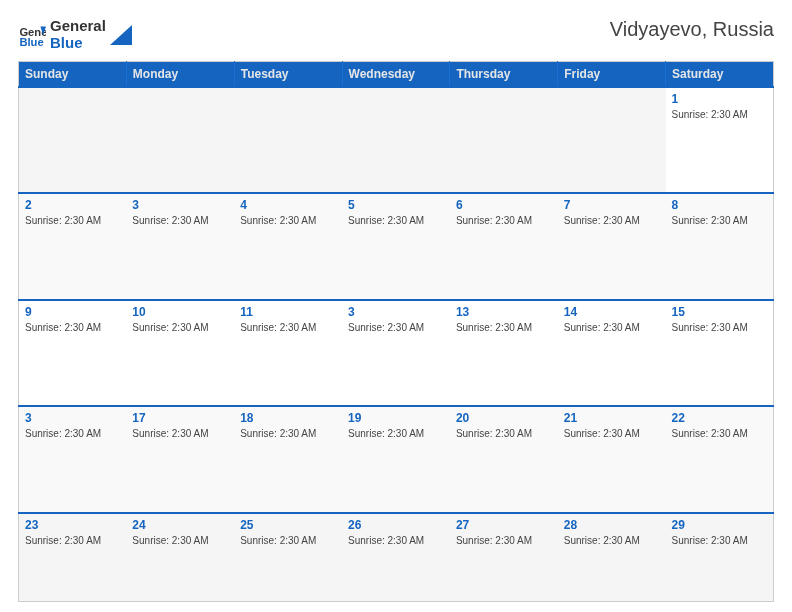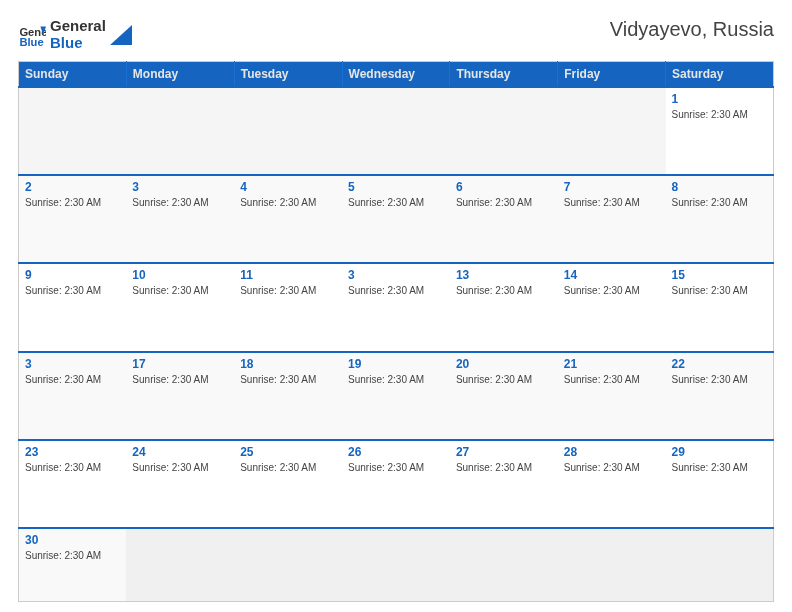--- a/index.html
+++ b/index.html
@@ -183,24 +183,15 @@
         </tr>
         <tr>
           <td><span class="day-num">23</span><span class="day-info">Sunrise: 2:30 AM</span></td>
           <td><span class="day-num">24</span><span class="day-info">Sunrise: 2:30 AM</span></td>
           <td><span class="day-num">25</span><span class="day-info">Sunrise: 2:30 AM</span></td>
           <td><span class="day-num">26</span><span class="day-info">Sunrise: 2:30 AM</span></td>
           <td><span class="day-num">27</span><span class="day-info">Sunrise: 2:30 AM</span></td>
           <td><span class="day-num">28</span><span class="day-info">Sunrise: 2:30 AM</span></td>
           <td><span class="day-num">29</span><span class="day-info">Sunrise: 2:30 AM</span></td>
         </tr>
-        <tr style="background: rgb(245, 245, 245);">
-          <td><span class="day-num">30</span><span class="day-info">Sunrise: 2:30 AM</span></td>
-          <td class="empty"></td>
-          <td class="empty"></td>
-          <td class="empty"></td>
-          <td class="empty"></td>
-          <td class="empty"></td>
-          <td class="empty"></td>
-        </tr>
       </tbody>
   </table>
 </div>
 
 </body></html>

